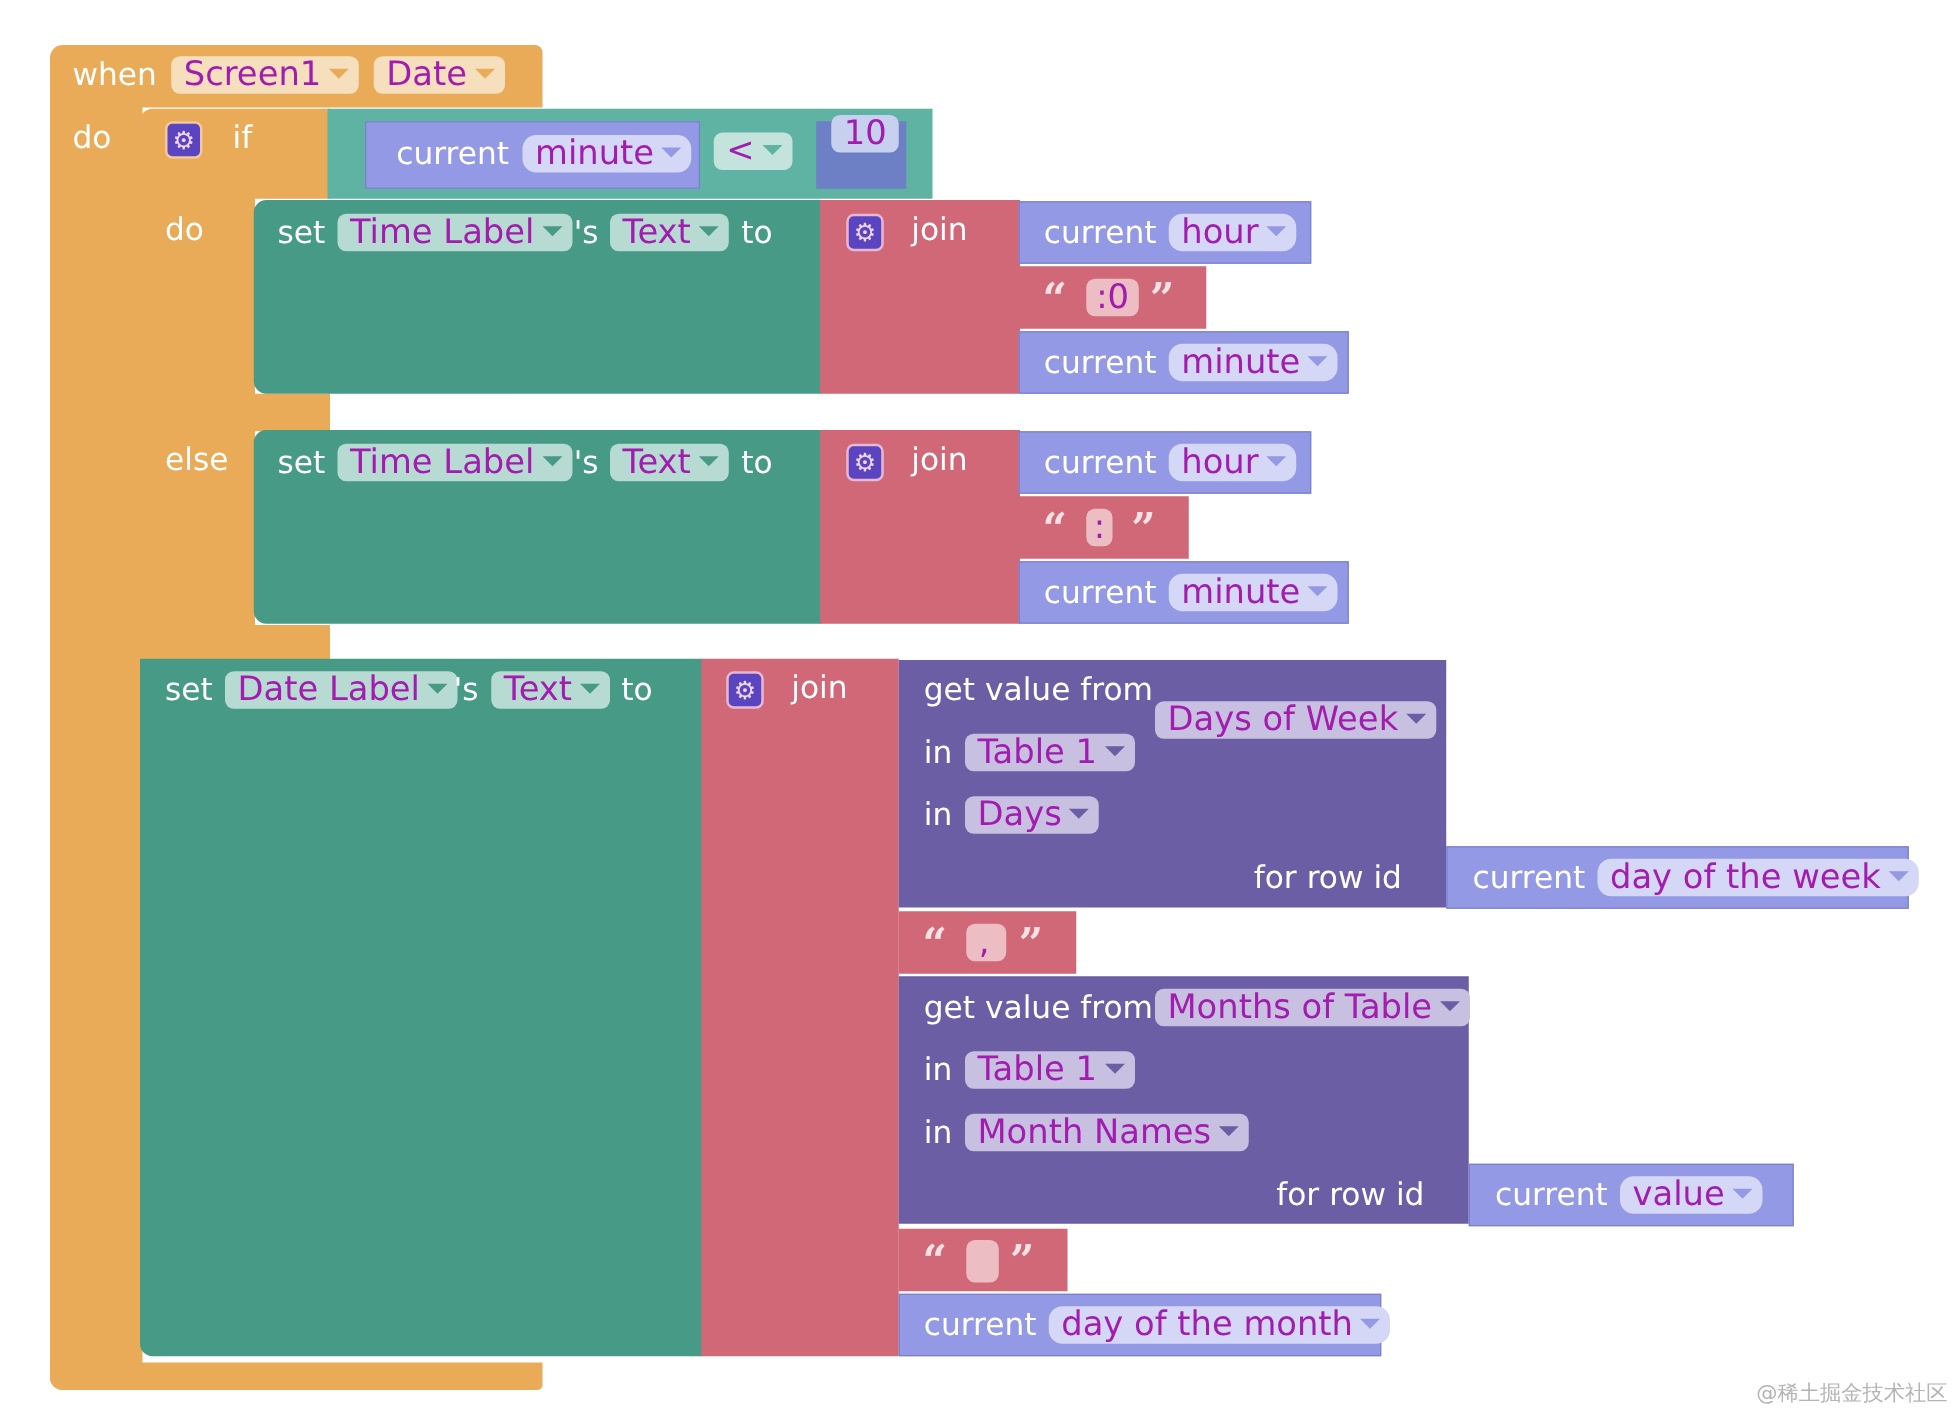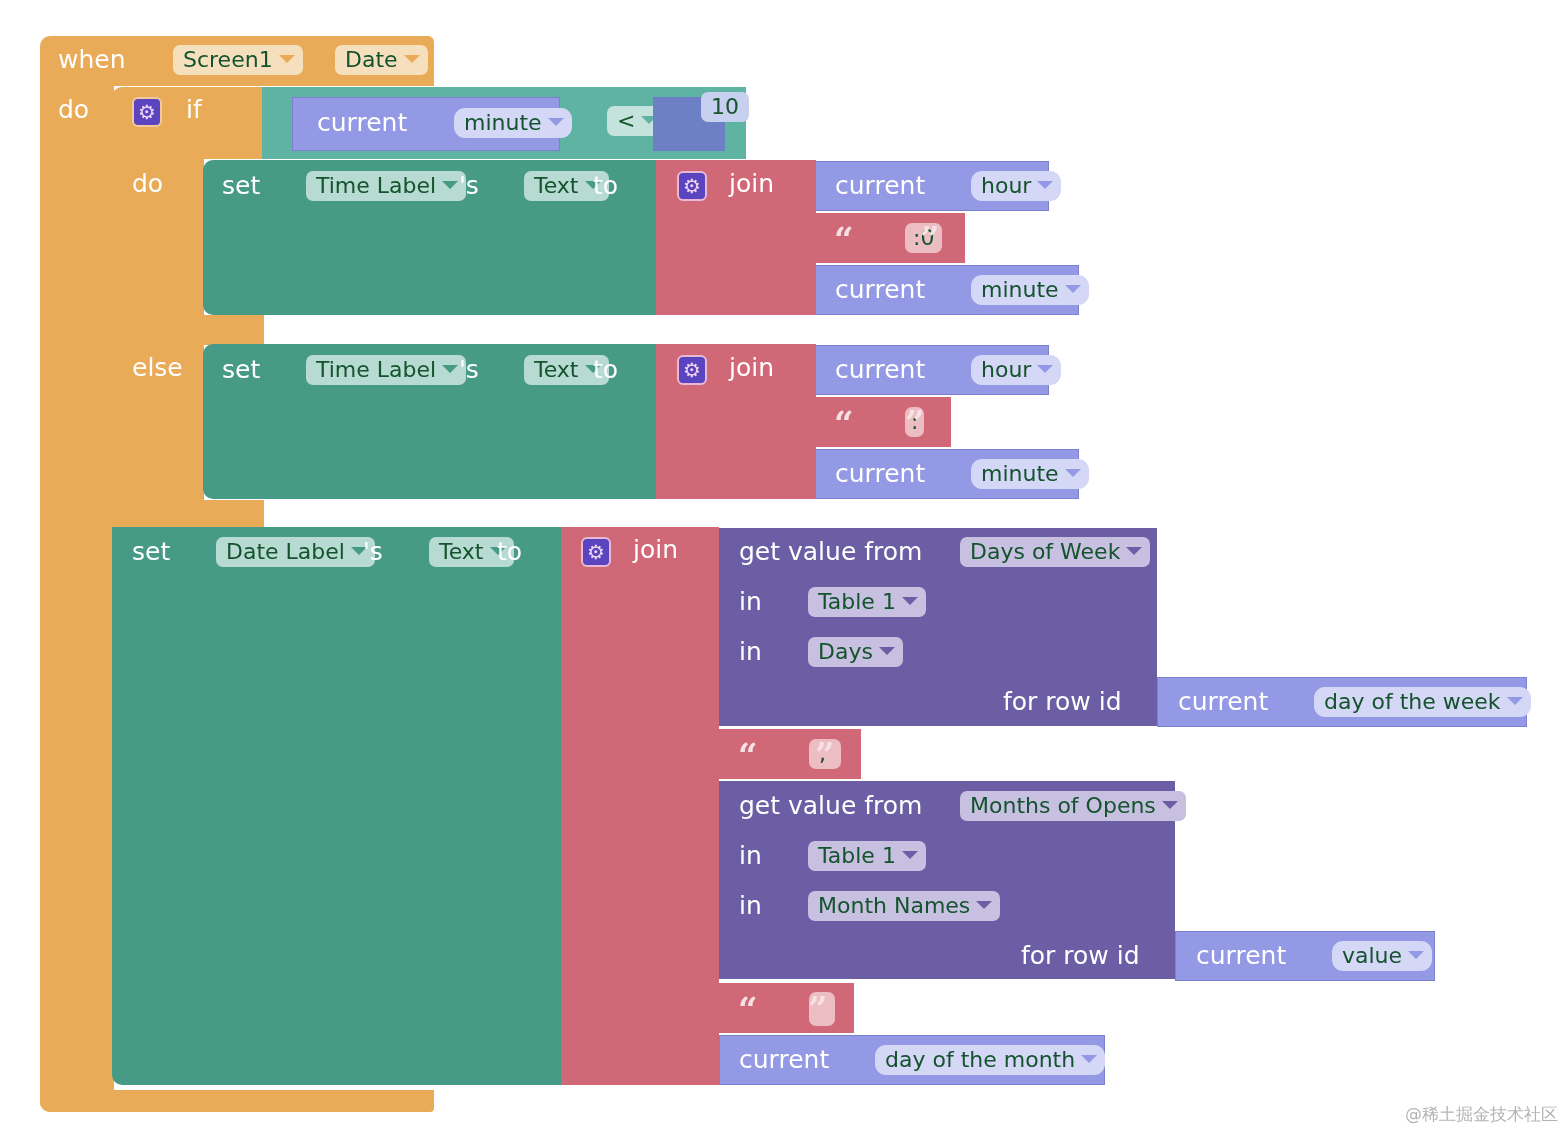--- a/index.html
+++ b/index.html
@@ -7,22 +7,22 @@
          font-family: "DejaVu Sans", sans-serif; }
   .blk { position: absolute; box-sizing: border-box; }
   .orange { background: #e9ab57; }
   .teal { background: #479a86; }
   .teal-light { background: #5fb3a3; }
   .red { background: #d06877; }
   .lav { background: #9399e4; border: 1px solid #7b81cc; }
   .purple { background: #6b5ea4; }
   .num { background: #6d80c6; }
   .lbl { position: absolute; color: #ffffff; font-size: 25px; line-height: 30px; white-space: nowrap; }
-  .field { position: absolute; height: 30px; border-radius: 7px; font-size: 22px; line-height: 30px;
-           color: #14532d; padding: 0 8px 0 10px; white-space: nowrap; box-sizing: border-box; margin-left: 36px; }
+  .field { position: absolute; height: 30px; border-radius: 7px; font-size: 27px; line-height: 30px;
+           color: #a21caf; padding: 0 8px 0 10px; white-space: nowrap; box-sizing: border-box; }
   .f-orange { background: #f6dfbd; }
   .f-teal { background: #b7dbd2; }
   .f-lav { background: #d5d7f6; border-radius: 11px; }
   .f-purple { background: #c7c0e0; }
   .f-red { background: #ecbdc3; }
   .f-num { background: #c8d0ef; }
   .f-cmp { background: #c4e3dc; }
   .caret { display: inline-block; width: 0; height: 0; border-left: 8px solid transparent;
            border-right: 8px solid transparent; margin-left: 6px; vertical-align: middle; position: relative; top: -2px; }
   .f-orange .caret { border-top: 8px solid #e9ab57; }
@@ -120,39 +120,39 @@
 <span class="lbl" style="left:363px; top:537px;">'s</span>
 <span class="field f-teal" style="left:393px; top:537px;"><span>Text</span><span class="caret"></span></span>
 <span class="lbl" style="left:497px; top:537px;">to</span>
 
 <div class="blk red" style="left:561px; top:527px; width:158px; height:558px;"></div>
 <span class="gear" style="left:581px; top:537px;">⚙</span>
 <span class="lbl" style="left:633px; top:535px;">join</span>
 
 <div class="blk purple" style="left:719px; top:528px; width:438px; height:198px;"></div>
 <span class="lbl" style="left:739px; top:537px;">get value from</span>
-<span class="field f-purple" style="left:924px; top:537px;"><span>Days of Week</span><span class="caret"></span></span>
+<span class="field f-purple" style="left:924px; top:561px;"><span>Days of Week</span><span class="caret"></span></span>
 <span class="lbl" style="left:739px; top:587px;">in</span>
 <span class="field f-purple" style="left:772px; top:587px;"><span>Table 1</span><span class="caret"></span></span>
 <span class="lbl" style="left:739px; top:637px;">in</span>
 <span class="field f-purple" style="left:772px; top:637px;"><span>Days</span><span class="caret"></span></span>
 <span class="lbl" style="left:1003px; top:687px;">for row id</span>
 
 <div class="blk lav" style="left:1157px; top:677px; width:370px; height:50px;"></div>
 <span class="lbl" style="left:1178px; top:687px;">current</span>
 <span class="field f-lav" style="left:1278px; top:687px;"><span>day of the week</span><span class="caret"></span></span>
 
 <div class="blk red" style="left:719px; top:729px; width:142px; height:50px;"></div>
 <span class="quote" style="left:738px; top:740px;">“</span>
 <span class="field f-red" style="left:773px; top:739px; padding:0 10px; width:32px;">,</span>
 <span class="quote" style="left:815px; top:740px;">”</span>
 
 <div class="blk purple" style="left:719px; top:781px; width:456px; height:198px;"></div>
 <span class="lbl" style="left:739px; top:791px;">get value from</span>
-<span class="field f-purple" style="left:924px; top:791px;"><span>Months of Opens</span><span class="caret"></span></span>
+<span class="field f-purple" style="left:924px; top:791px;"><span>Months of Table</span><span class="caret"></span></span>
 <span class="lbl" style="left:739px; top:841px;">in</span>
 <span class="field f-purple" style="left:772px; top:841px;"><span>Table 1</span><span class="caret"></span></span>
 <span class="lbl" style="left:739px; top:891px;">in</span>
 <span class="field f-purple" style="left:772px; top:891px;"><span>Month Names</span><span class="caret"></span></span>
 <span class="lbl" style="left:1021px; top:941px;">for row id</span>
 
 <div class="blk lav" style="left:1175px; top:931px; width:260px; height:50px;"></div>
 <span class="lbl" style="left:1196px; top:941px;">current</span>
 <span class="field f-lav" style="left:1296px; top:941px;"><span>value</span><span class="caret"></span></span>
 

